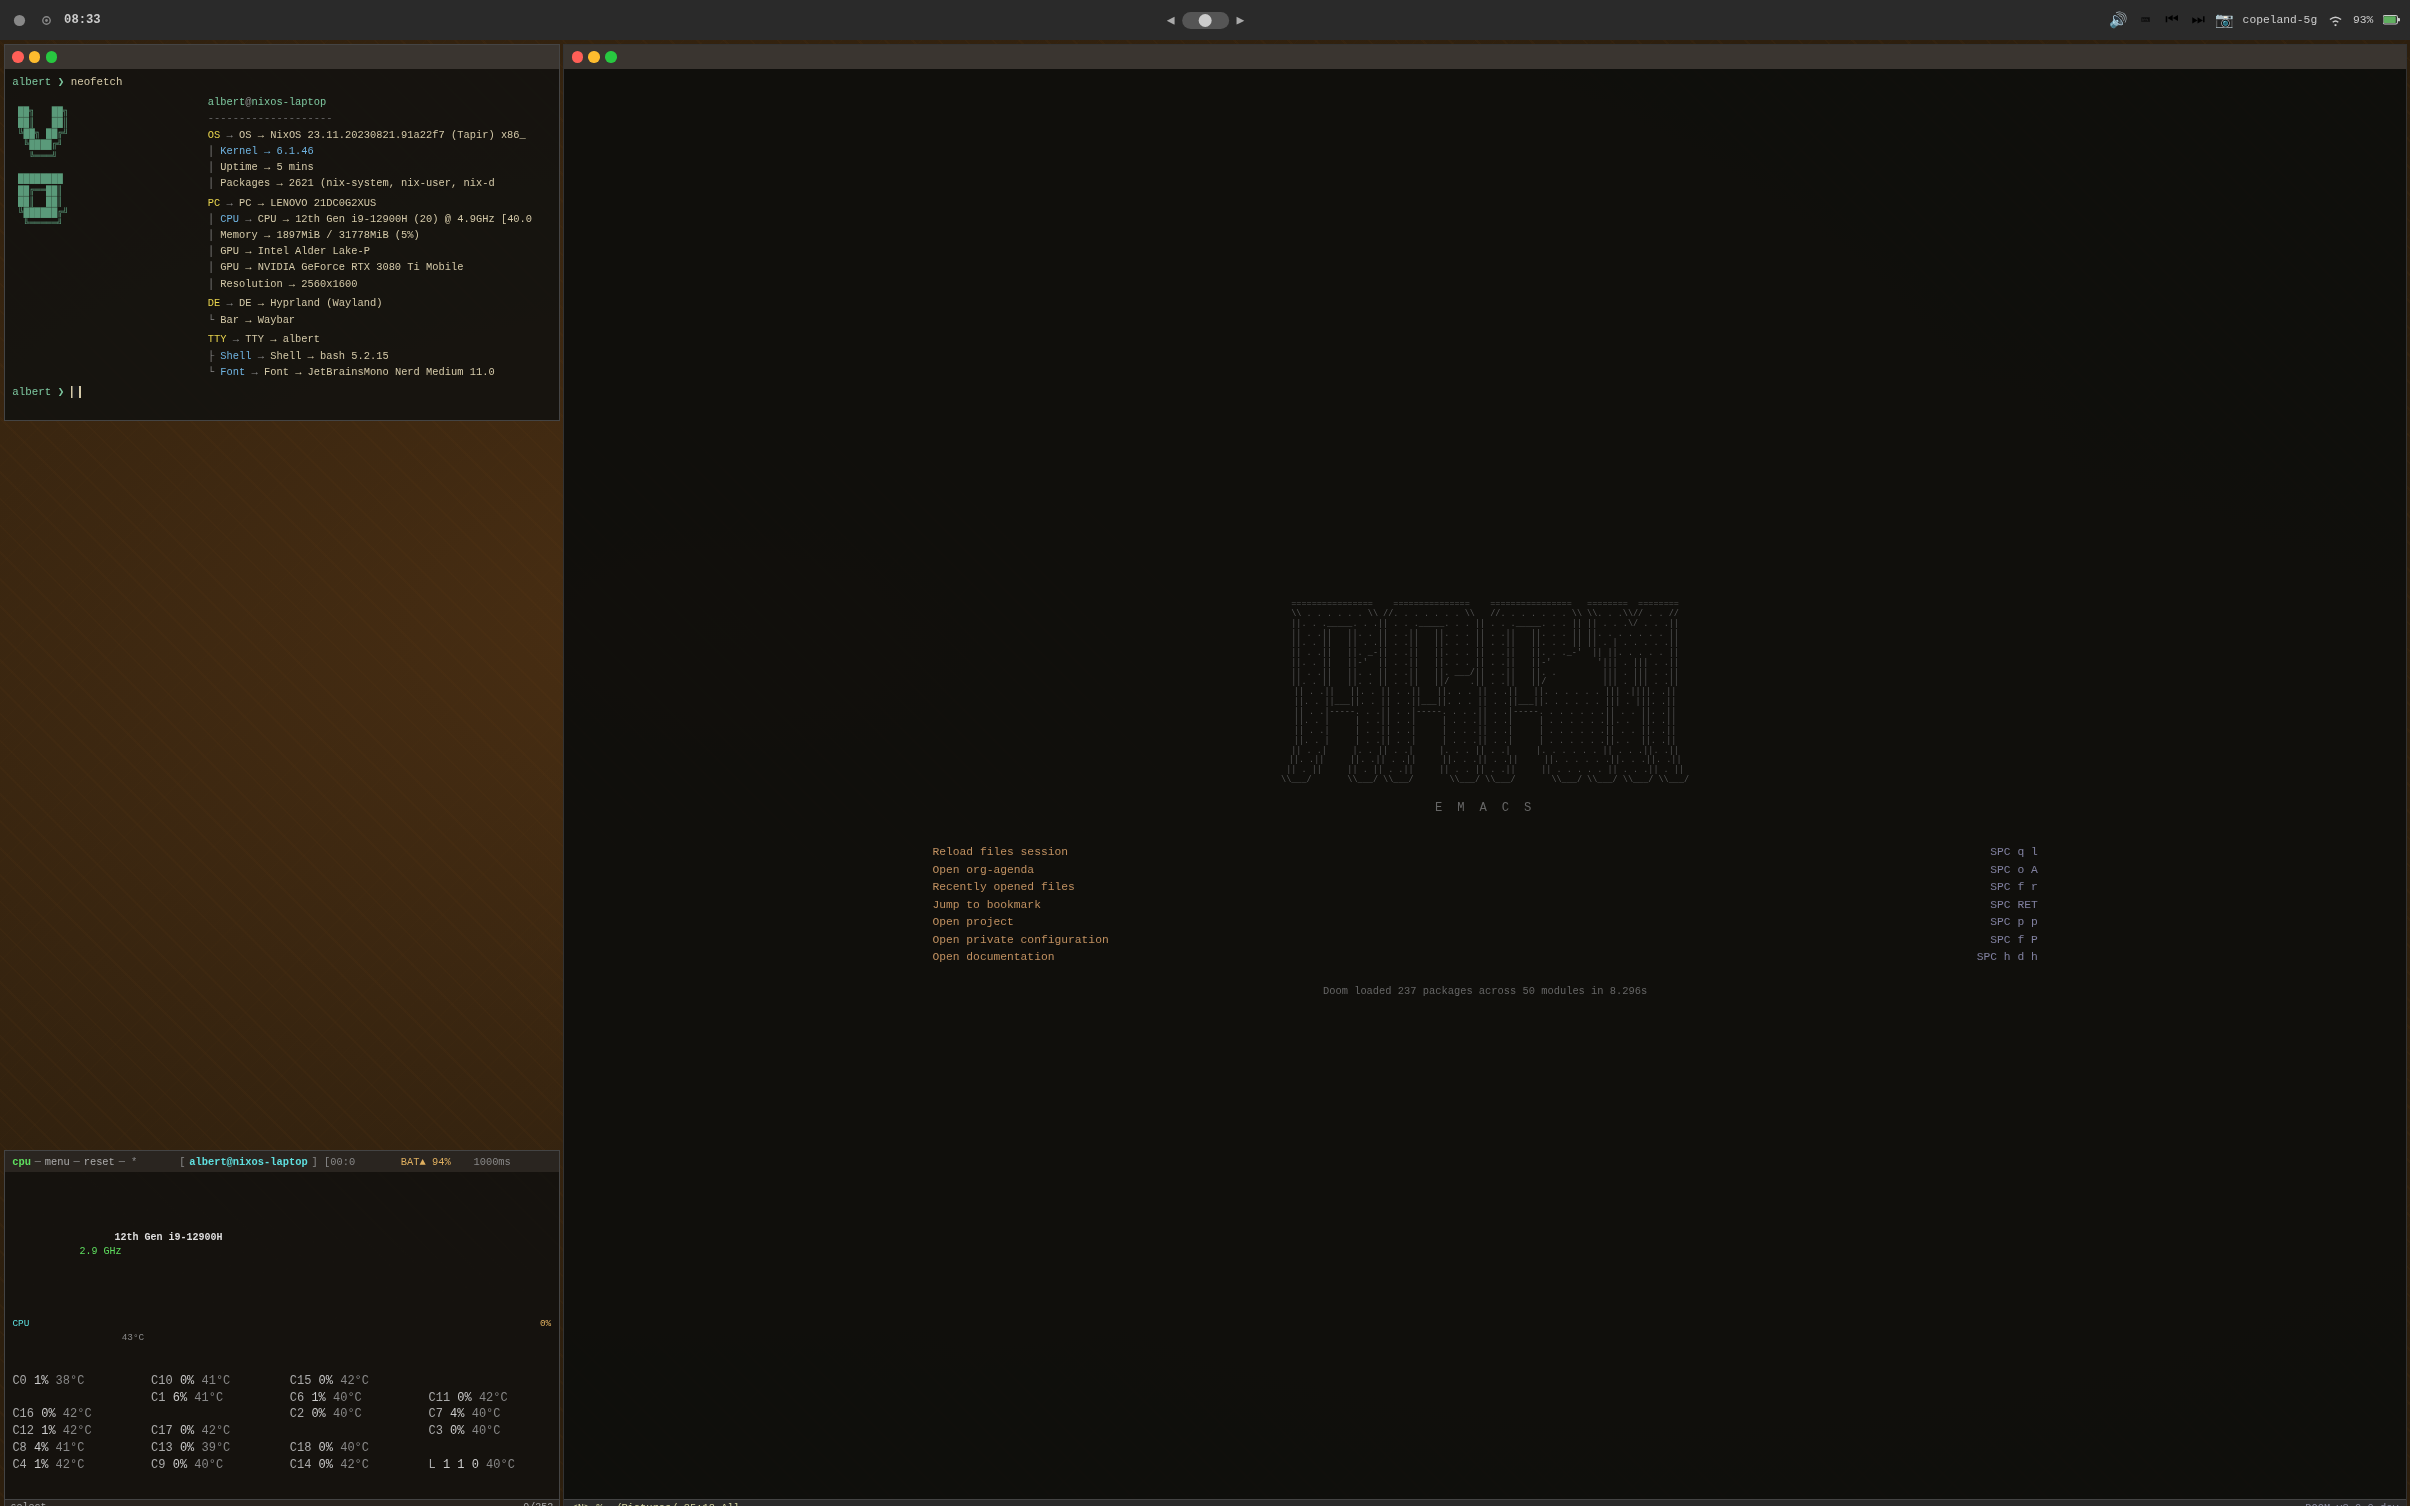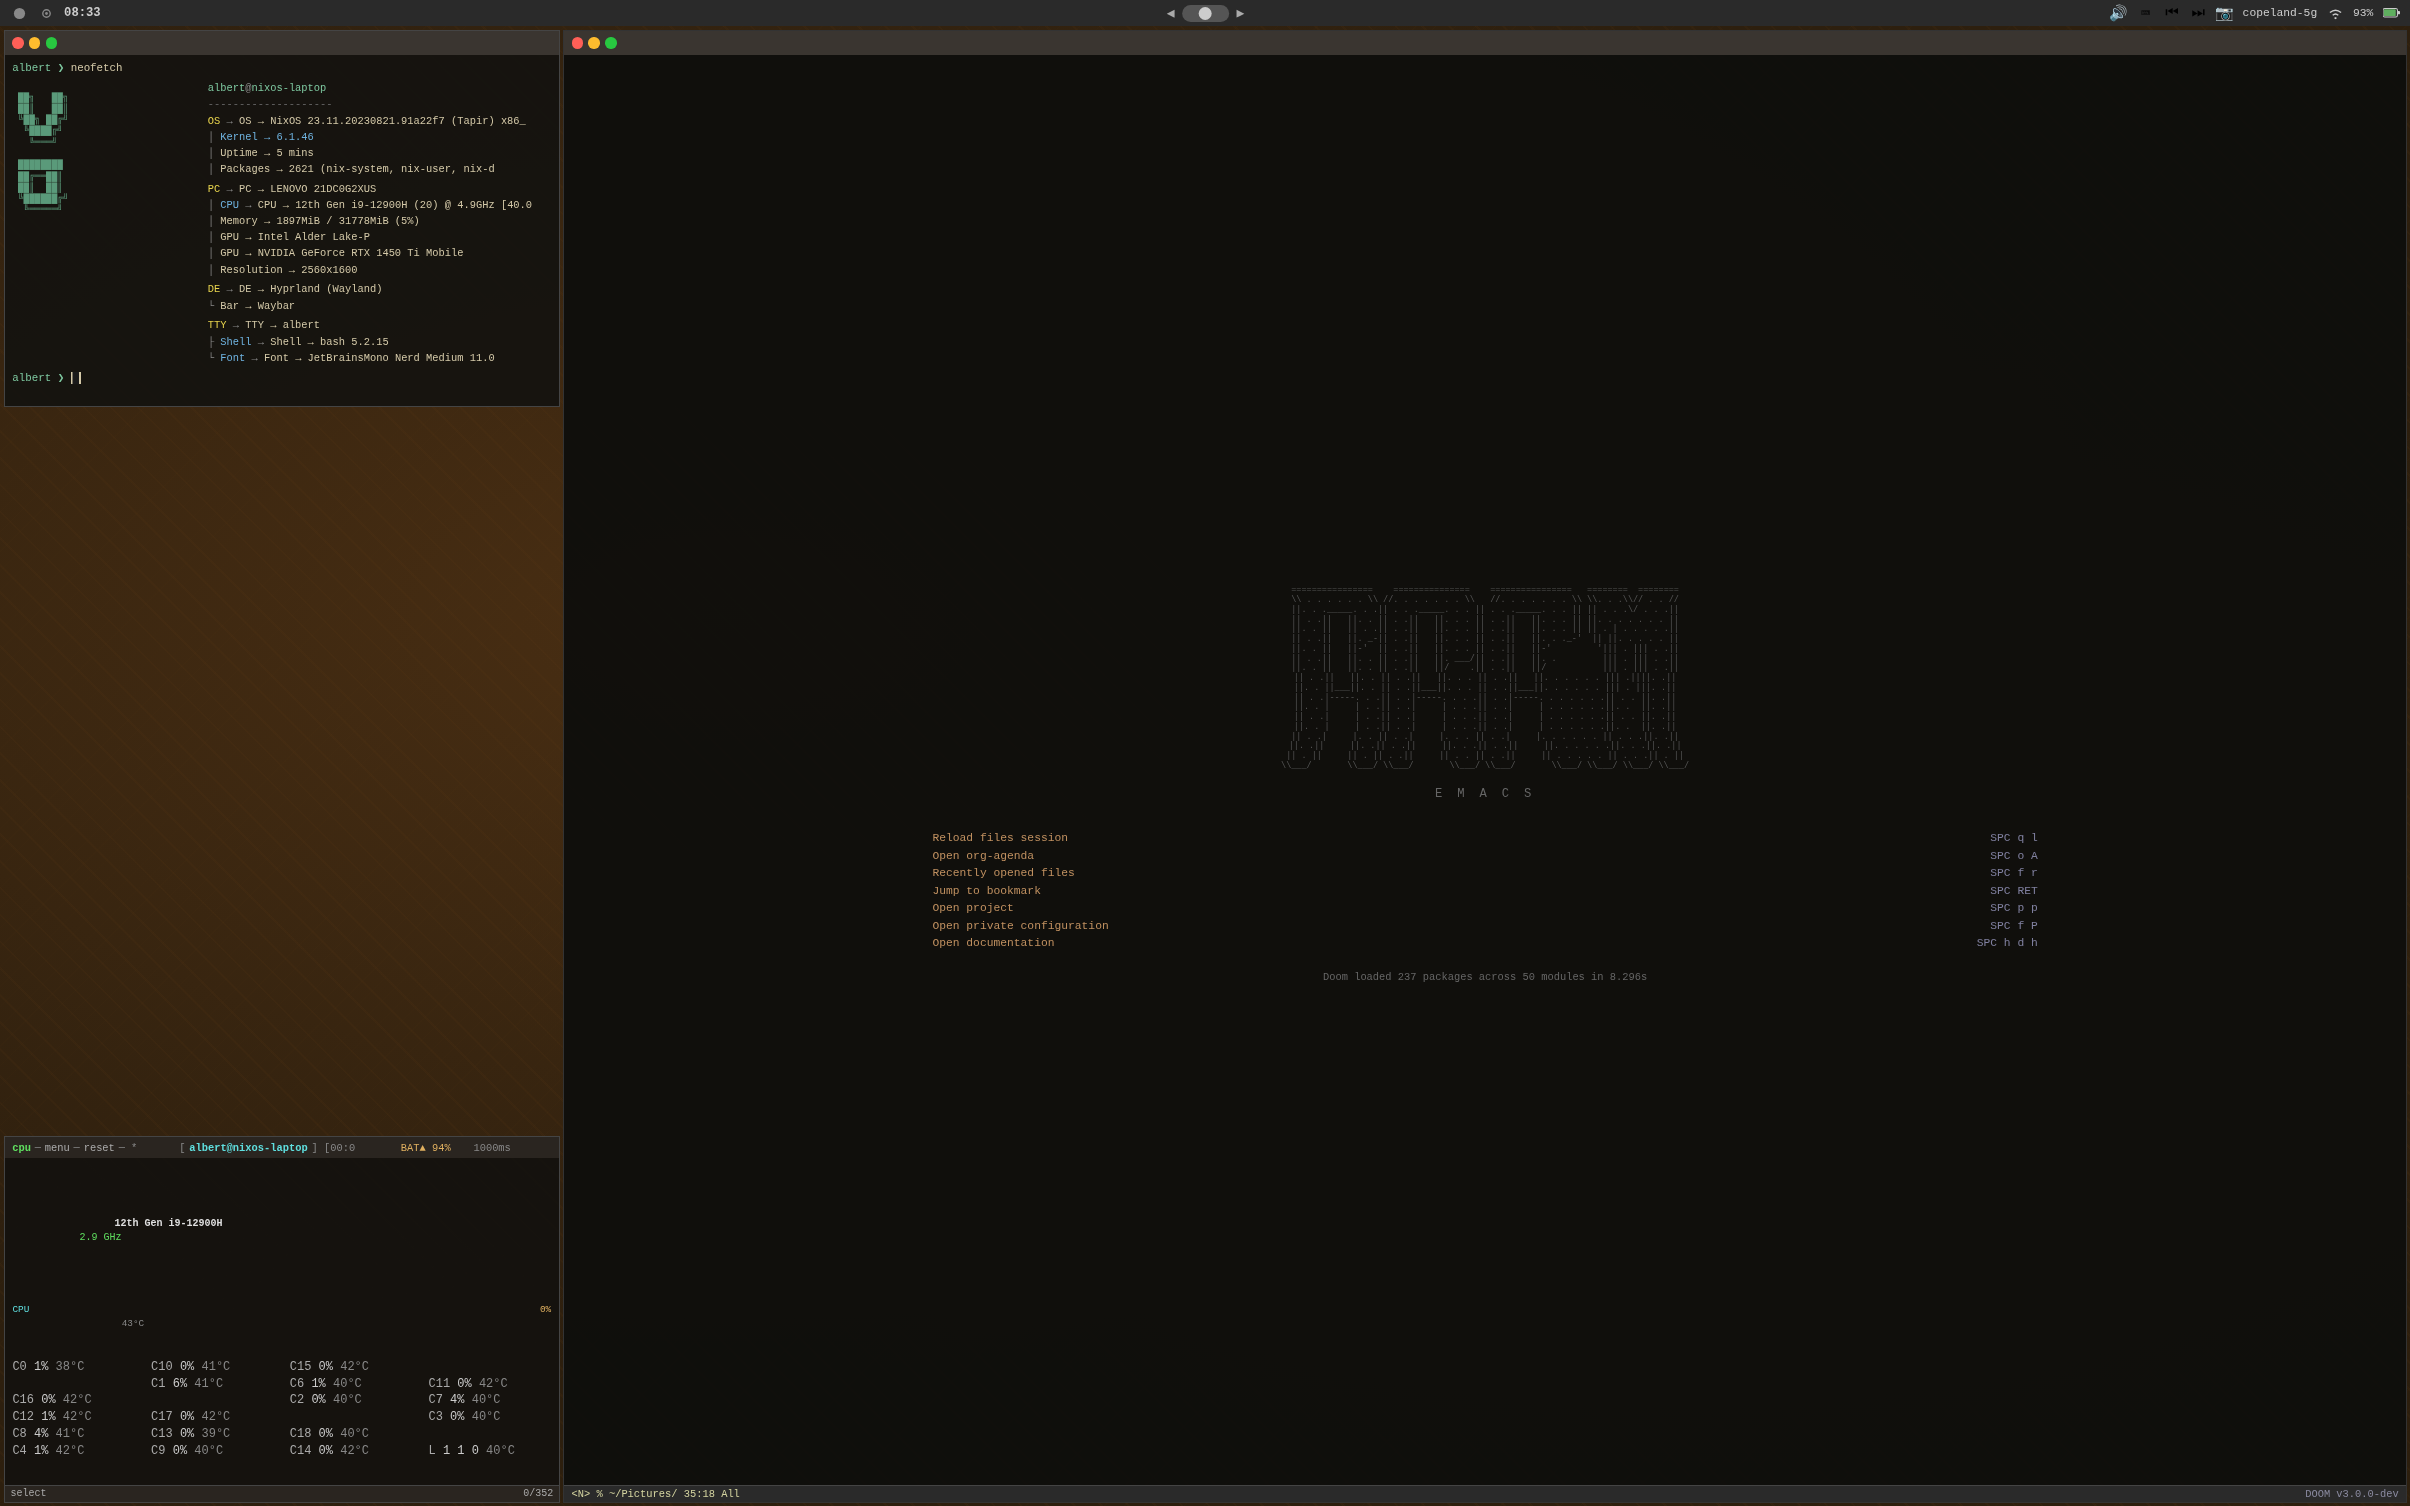--- a/index.html
+++ b/index.html
@@ -7,21 +7,21 @@
       width: 2411px;
       height: 1507px;
       overflow: hidden;
       background: #1a1a1a;
       font-family: 'Courier New', monospace;
     }
 
     
     .topbar {
       width: 100%;
-      height: 26px;
+      height: 40px;
       background: #2a2a2a;
       display: flex;
       align-items: center;
       justify-content: space-between;
       padding: 0 11.3px;
       position: relative;
       z-index: 100;
     }
     .topbar-left { display: flex; align-items: center; gap: 9.4px; }
     .topbar-center { position: absolute; left: 50%; transform: translateX(-50%); display: flex; align-items: center; gap: 7.5px; }
@@ -295,21 +295,21 @@
           <div><span style="color:#7ec8a0">albert</span><span style="color:#888">@</span><span style="color:#7ec8a0">nixos-laptop</span></div>
           <div style="color:#666">--------------------</div>
           <div><span class="term-key">OS</span><span style="color:#888"> → </span><span class="term-val">OS → NixOS 23.11.20230821.91a22f7 (Tapir) x86_</span></div>
           <div><span style="color:#888">│ </span><span class="term-highlight">Kernel → 6.1.46</span></div>
           <div><span style="color:#888">│ </span><span>Uptime → 5 mins</span></div>
           <div><span style="color:#888">│ </span><span>Packages → 2621 (nix-system, nix-user, nix-d</span></div>
           <div style="margin-top:3.8px;"><span class="term-key">PC</span><span style="color:#888"> → </span><span>PC → LENOVO 21DC0G2XUS</span></div>
           <div><span style="color:#888">│ </span><span class="term-highlight">CPU</span><span style="color:#888"> → </span><span>CPU → 12th Gen i9-12900H (20) @ 4.9GHz [40.0</span></div>
           <div><span style="color:#888">│ </span><span>Memory → 1897MiB / 31778MiB (5%)</span></div>
           <div><span style="color:#888">│ </span><span>GPU → Intel Alder Lake-P</span></div>
-          <div><span style="color:#888">│ </span><span>GPU → NVIDIA GeForce RTX 1450 Ti Mobile</span></div>
+          <div><span style="color:#888">│ </span><span>GPU → NVIDIA GeForce RTX 3080 Ti Mobile</span></div>
           <div><span style="color:#888">│ </span><span>Resolution → 2560x1600</span></div>
           <div style="margin-top:3.8px;"><span class="term-key">DE</span><span style="color:#888"> → </span><span>DE → Hyprland (Wayland)</span></div>
           <div><span style="color:#888">  └ </span><span>Bar → Waybar</span></div>
           <div style="margin-top:3.8px;"><span class="term-key">TTY</span><span style="color:#888"> → </span><span>TTY → albert</span></div>
           <div><span style="color:#888">  ├ </span><span class="term-highlight">Shell</span><span style="color:#888"> → </span><span>Shell → bash 5.2.15</span></div>
           <div><span style="color:#888">  └ </span><span class="term-highlight">Font</span><span style="color:#888"> → </span><span>Font → JetBrainsMono Nerd Medium 11.0</span></div>
         </div>
       </div>
 
       <div style="margin-top:5.6px;">

